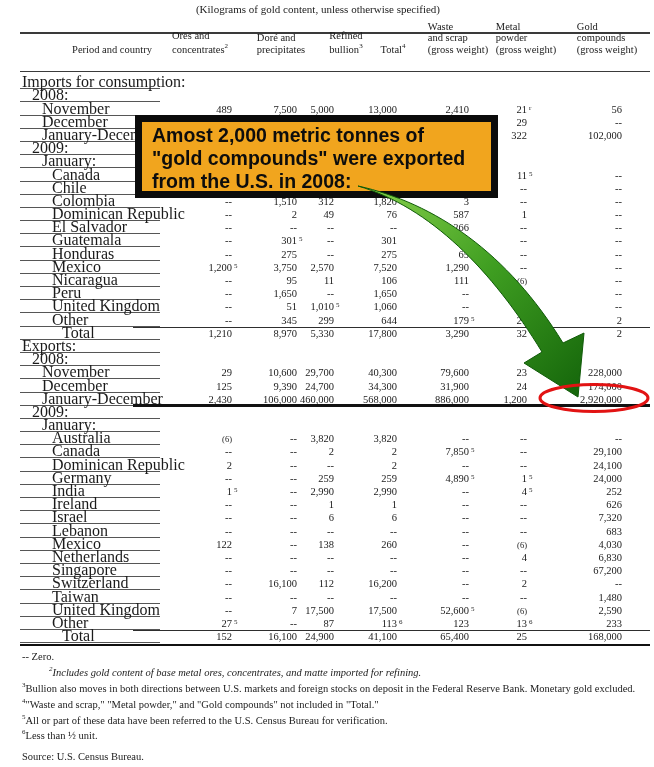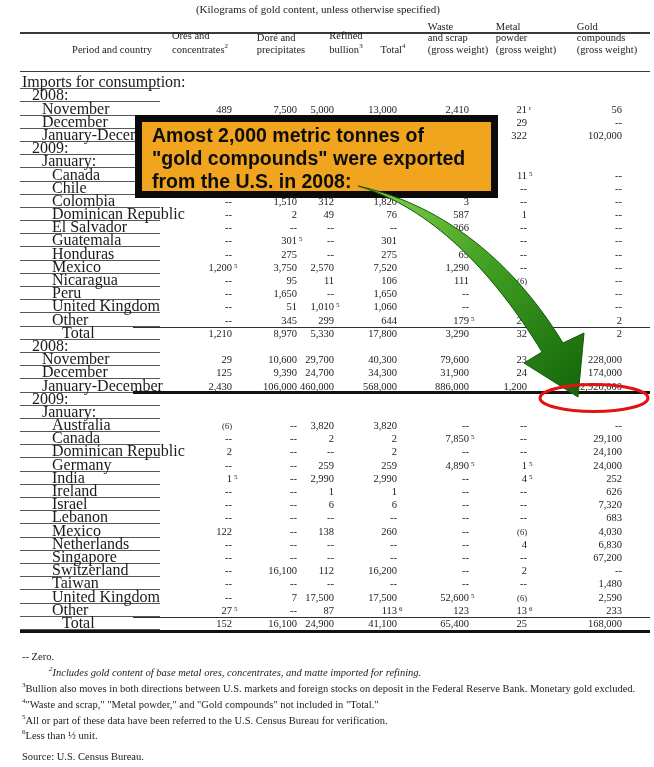--- a/index.html
+++ b/index.html
@@ -288,20 +288,30 @@
         <div class="stub ind4">Total</div>
         <div class="cell c1">1,210</div>
         <div class="cell c2">8,970</div>
         <div class="cell c3">5,330</div>
         <div class="cell c4">17,800</div>
         <div class="cell c5">3,290</div>
         <div class="cell c6">32</div>
         <div class="cell c7">2</div>
       </div>
       <div class="row">
+        <div class="stub ind0">Exports:</div>
+        <div class="cell c1"></div>
+        <div class="cell c2"></div>
+        <div class="cell c3"></div>
+        <div class="cell c4"></div>
+        <div class="cell c5"></div>
+        <div class="cell c6"></div>
+        <div class="cell c7"></div>
+      </div>
+      <div class="row">
         <div class="stub ind1">2008:</div>
         <div class="cell c1"></div>
         <div class="cell c2"></div>
         <div class="cell c3"></div>
         <div class="cell c4"></div>
         <div class="cell c5"></div>
         <div class="cell c6"></div>
         <div class="cell c7"></div>
       </div>
       <div class="row">

